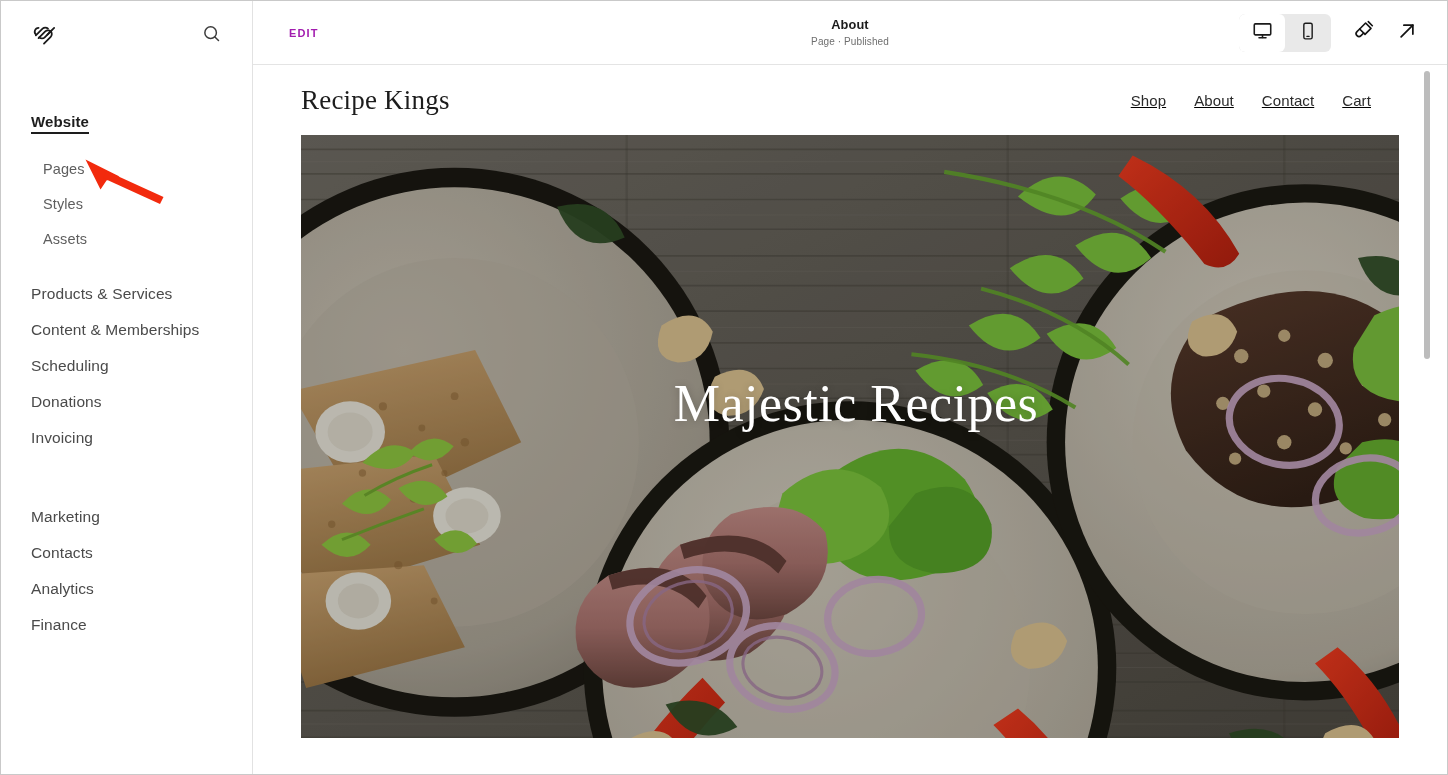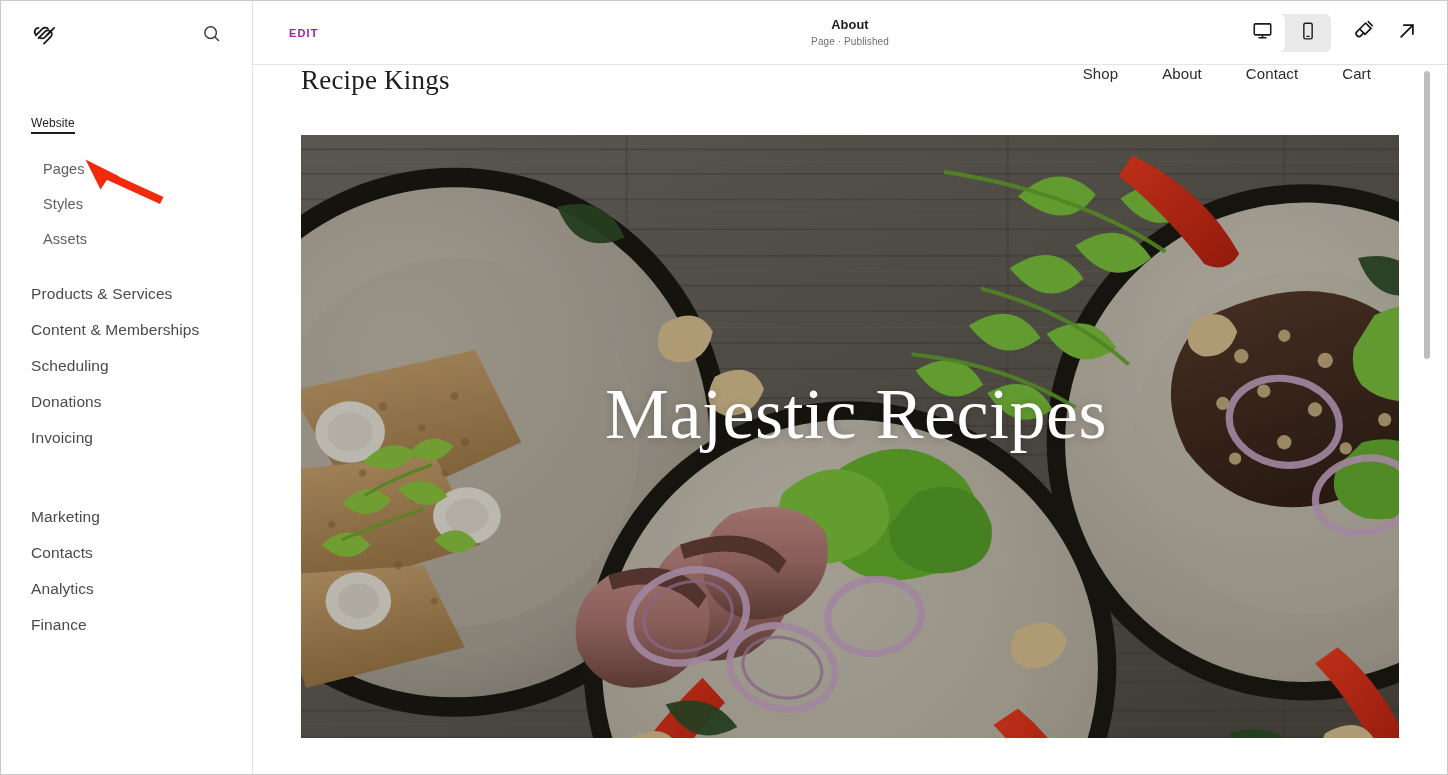--- a/index.html
+++ b/index.html
@@ -46,22 +46,22 @@
   .search-btn {
     width: 26px; height: 26px;
     display: flex; align-items: center; justify-content: center;
     color: #3b3b3b; cursor: pointer;
   }
 
   .nav-section { padding: 0 0 0 0; margin-top: 48px; }
   .nav-heading-wrap { padding: 0 30px; }
   .nav-heading-inner {
     display: inline-block;
-    font-size: 12px;
-    font-weight: 400;
+    font-size: 15px;
+    font-weight: 700;
     color: #1d1d1d;
     border-bottom: 2px solid #1d1d1d;
     padding-bottom: 2px;
     letter-spacing: 0.1px;
     text-align: right;
   }
 
   .nav-sub {
     margin-top: 18px;
     display: flex;
@@ -202,35 +202,36 @@
   .preview {
     position: absolute;
     inset: 0;
     background: #ffffff;
     padding: 0;
   }
 
   .site-header {
     height: 70px;
     display: flex;
-    align-items: flex-start;
+    align-items: center;
     justify-content: space-between;
     padding: 0 76px 0 48px;
   }
   .site-title {
     font-family: "Liberation Serif", serif;
     font-size: 27px;
     color: #1c1c1c;
     letter-spacing: 0.2px;
     cursor: pointer;
   }
   .site-nav {
     display: flex;
     align-items: center;
-    gap: 44px;
+    gap: 28px;
+    text-decoration: underline;
   }
   .site-nav a {
     font-size: 15px;
     color: #2b2b2b;
     text-decoration: none;
     letter-spacing: 0.1px;
     cursor: pointer;
   }
 
   .hero {
@@ -245,21 +246,21 @@
   .hero-overlay {
     position: absolute; inset: 0;
     background: rgba(20,16,12,0.22);
   }
   .hero-title {
     position: absolute;
     left: 12px; right: 0;
     top: 243px;
     text-align: center;
     font-family: "Liberation Serif", serif;
-    font-size: 72px;
+    font-size: 52px;
     color: #ffffff;
     letter-spacing: 0.5px;
     line-height: 1;
     text-shadow: 0 1px 8px rgba(0,0,0,0.22);
   }
 
   
   .vscroll-track {
     position: absolute;
     right: 8px;

